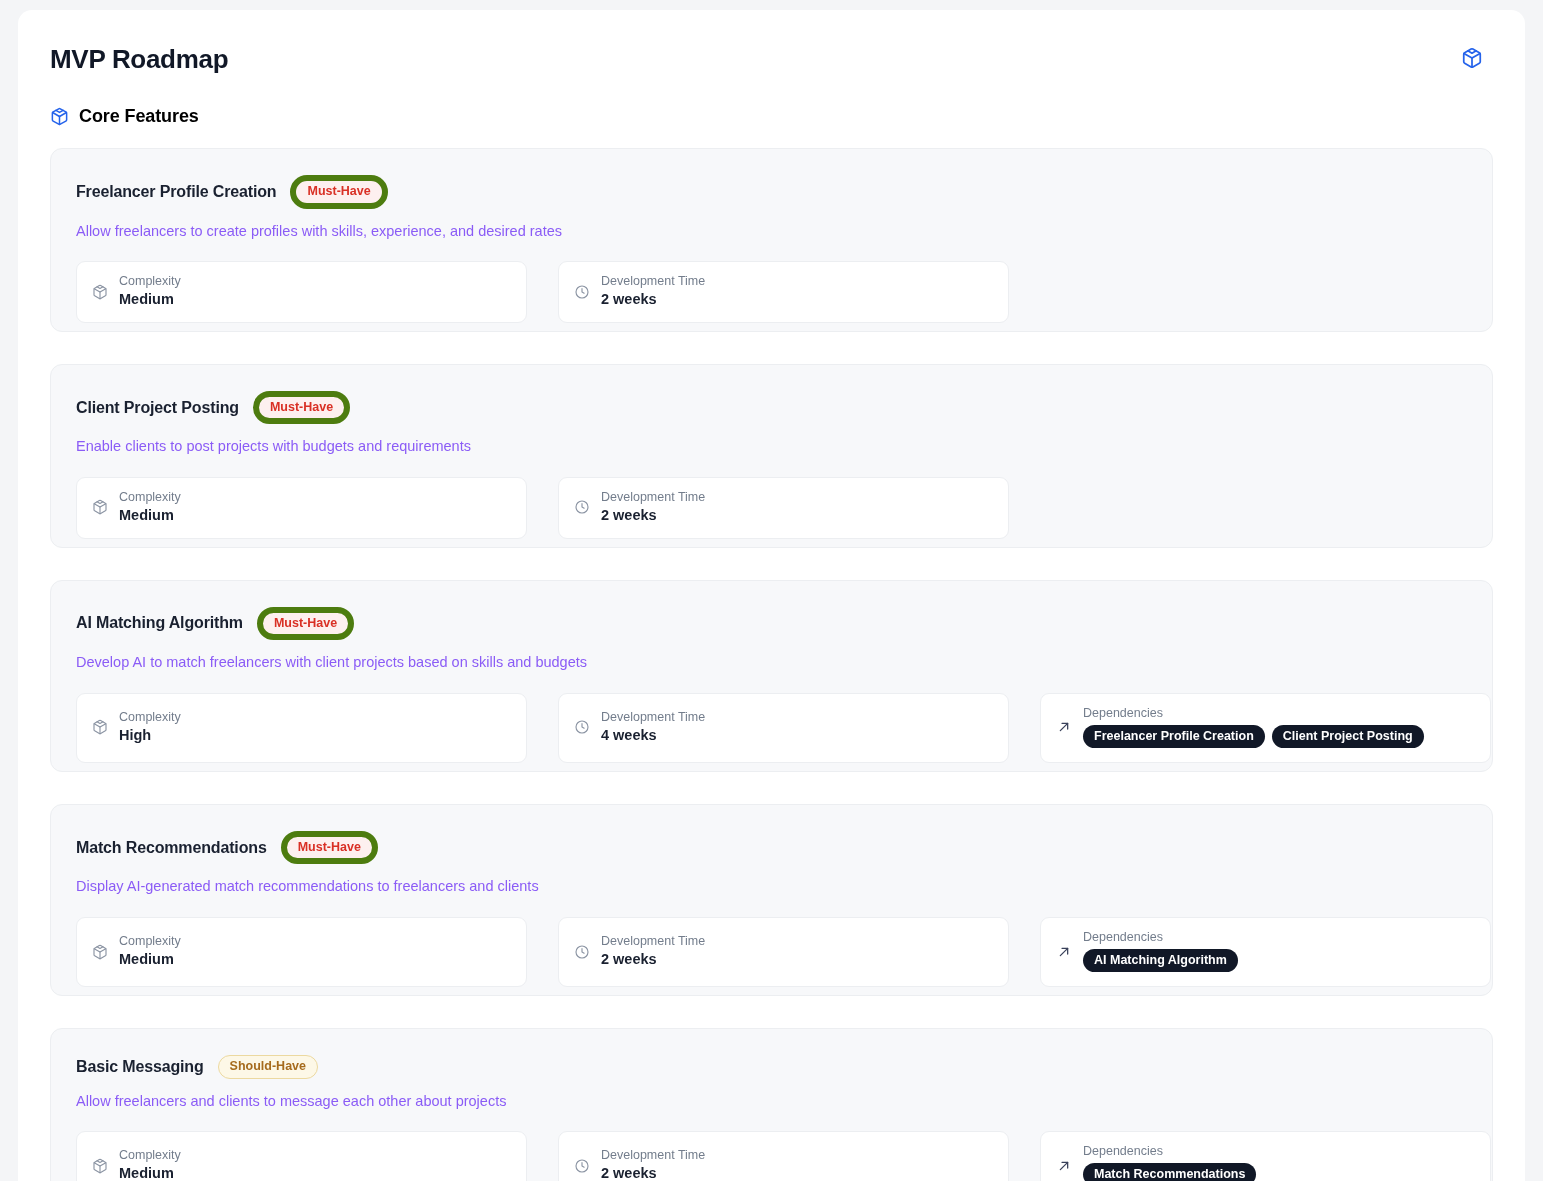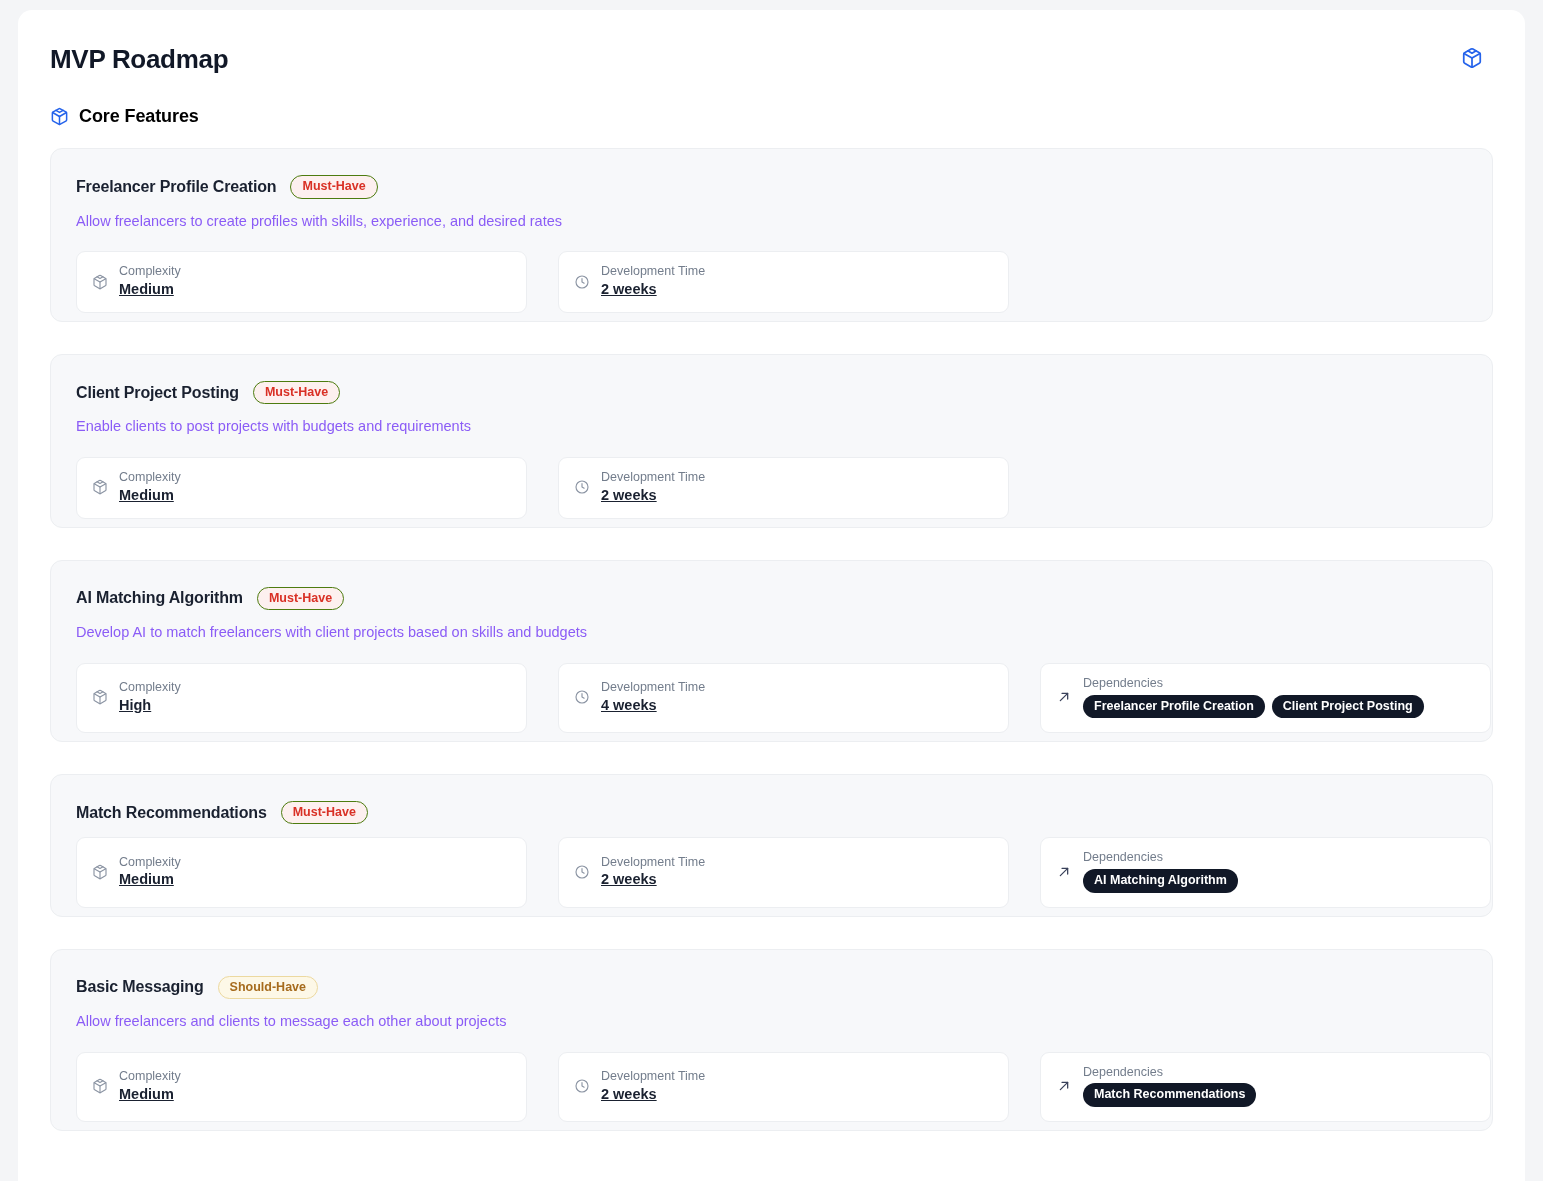--- a/index.html
+++ b/index.html
@@ -91,21 +91,21 @@
   .badge {
     font-size: 12.5px;
     font-weight: 700;
     padding: 4px 11px 5px 11px;
     border-radius: 999px;
     line-height: 1;
     white-space: nowrap;
   }
   .badge.must {
     background: #fdf0ef;
-    border: 1px solid #4d7c0f;
+    border: 6px solid #4d7c0f;
     color: #d93025;
   }
   .badge.should {
     background: #fdf8e7;
     border: 1px solid #ecd9a0;
     color: #a66b1d;
   }
 
   .feature-desc {
     font-size: 14.5px;
@@ -151,21 +151,20 @@
     font-size: 12.5px;
     color: #737d8c;
     line-height: 1.1;
   }
 
   .metric-value {
     font-size: 14.5px;
     font-weight: 700;
     color: #1a2130;
     line-height: 1.1;
-    text-decoration: underline;
   }
 
   .dep-pills {
     display: flex;
     flex-wrap: wrap;
     gap: 7px;
     margin-top: 1px;
   }
 
   .dep-pill {
@@ -341,20 +340,21 @@
       </div>
 
     </div>
   </div>
 
   <div class="feature-card">
     <div class="feature-head">
       <span class="feature-name">Match Recommendations</span>
       <span class="badge must">Must-Have</span>
     </div>
+    <div class="feature-desc">Display AI-generated match recommendations to freelancers and clients</div>
     <div class="metric-row">
 
       <div class="metric-box">
         <span class="metric-icon">
           <svg width="16" height="16" viewBox="0 0 24 24" fill="none" stroke="currentColor" stroke-width="1.7" stroke-linecap="round" stroke-linejoin="round">
             <path d="M21 16V8a2 2 0 0 0-1-1.73l-7-4a2 2 0 0 0-2 0l-7 4A2 2 0 0 0 3 8v8a2 2 0 0 0 1 1.73l7 4a2 2 0 0 0 2 0l7-4A2 2 0 0 0 21 16z"></path>
             <path d="M7.5 4.21 12 6.81l4.5-2.6"></path>
             <path d="M3.27 6.96 12 12.01l8.73-5.05"></path>
             <path d="M12 22.08V12"></path>
           </svg>

